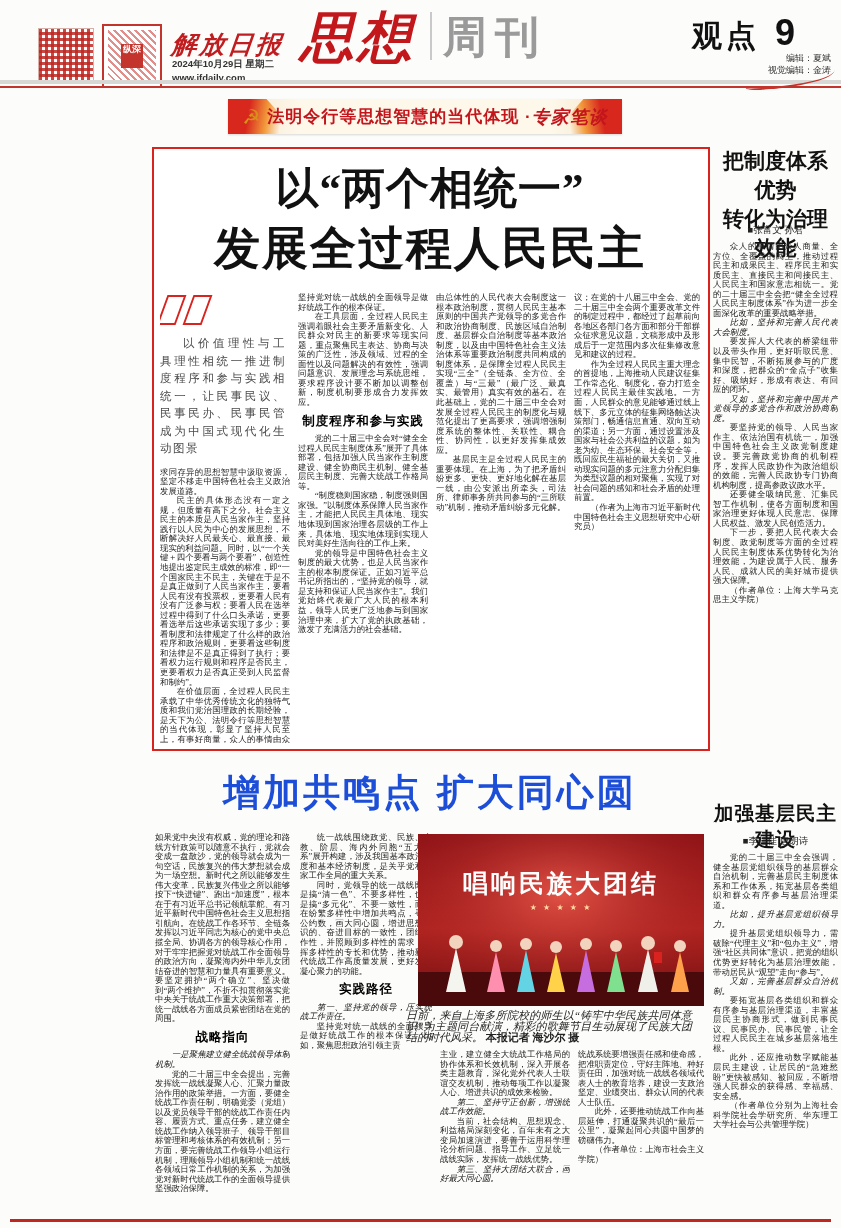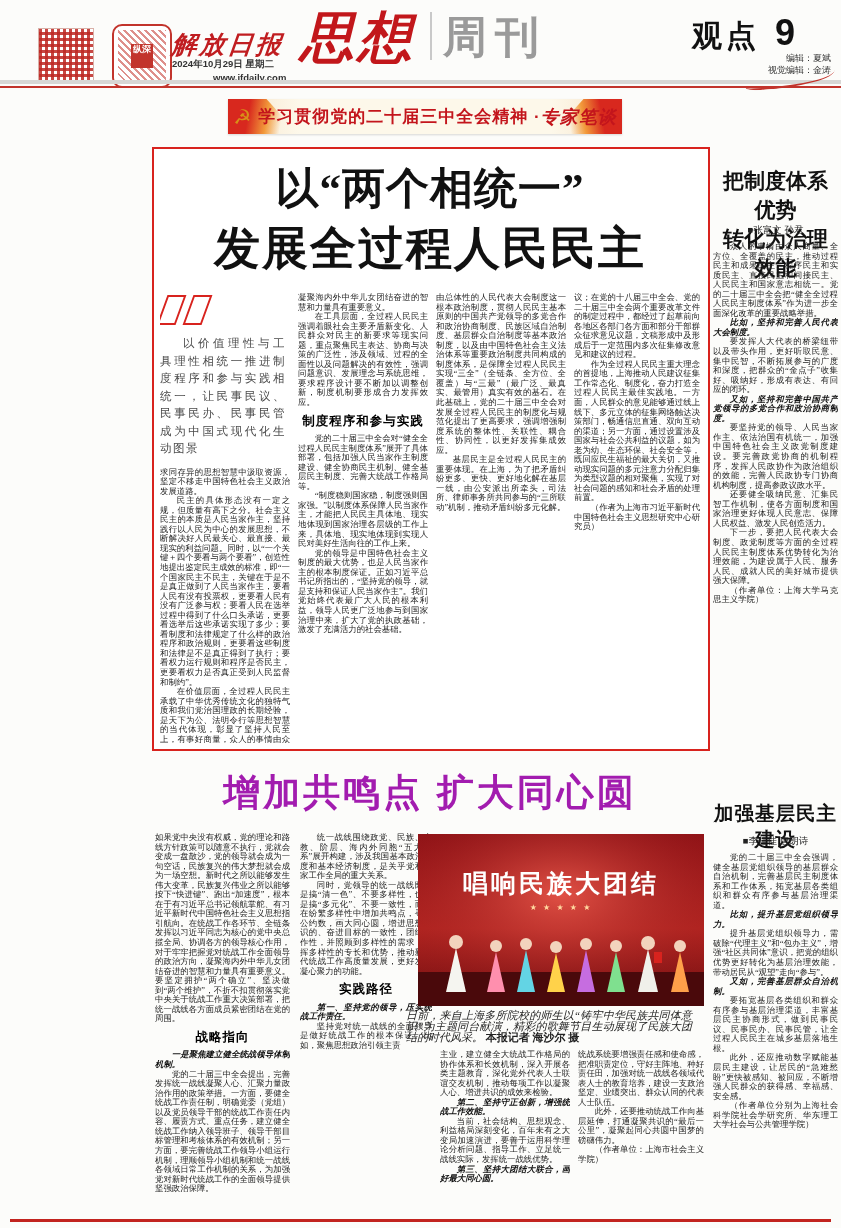--- a/index.html
+++ b/index.html
@@ -44,55 +44,55 @@
   .banner-script{font-style:italic;font-family:"Liberation Serif",serif;font-size:18px;}
   
   .redbox{position:absolute;left:152px;top:147px;width:554px;height:600px;border:2px solid #d8231e;background:#fff;}
   .main-hl{position:absolute;left:160px;top:160px;width:540px;text-align:center;
       font-weight:bold;color:#111;font-family:"Liberation Serif",serif;}
   .main-hl .l1{font-size:43px;line-height:58px;letter-spacing:1px;}
   .main-hl .l2{font-size:46px;line-height:62px;letter-spacing:2px;}
   .colm{position:absolute;overflow:hidden;font-size:8.4px;line-height:9.55px;text-align:justify;color:#222;}
   .colm p{margin:0;text-indent:2em;}
   .colm p.noind{text-indent:0;}
-  .colm p.kai{font-style:italic;font-weight:bold;color:#111;}
+  .colm p.kai{font-style:italic;font-weight:normal;color:#111;}
   .subhead{font-family:"Liberation Sans",sans-serif;font-weight:bold;font-size:12.5px;
       text-align:center;text-indent:0;margin:9px 0 8px 0;color:#000;letter-spacing:1px;}
   .credit{text-indent:2em;color:#222;}
   .qmarks{display:flex;gap:7px;margin:2px 0 10px 2px;}
   .qmark{width:15px;height:26px;border:2.5px solid #d8231e;transform:skewX(-20deg);background:#fff;}
   .pullquote{font-family:"Liberation Sans",sans-serif;font-size:11.5px;line-height:17.5px;
       color:#4a4a4a;text-align:justify;letter-spacing:1.5px;text-indent:2em;margin:0 4px 10px 0;}
   
   .rtitle{position:absolute;text-align:center;font-family:"Liberation Sans",sans-serif;
       font-weight:bold;color:#111;}
   .byline{position:absolute;text-align:center;font-size:9.5px;color:#222;font-family:"Liberation Sans",sans-serif;}
   
   .bot-hl{position:absolute;left:155px;top:768px;width:550px;text-align:center;
-      font-family:"Liberation Sans",sans-serif;font-weight:bold;font-size:37px;letter-spacing:3px;color:#a21caf;}
+      font-family:"Liberation Sans",sans-serif;font-weight:bold;font-size:37px;letter-spacing:3px;color:#1d4ed8;}
   .photo{position:absolute;left:418px;top:834px;width:286px;height:172px;overflow:hidden;background:#f97316;}
   .caption{position:absolute;left:406px;top:1010px;width:286px;font-size:11px;line-height:11px;
       font-style:italic;color:#222;text-align:justify;}
   .caption b{font-style:normal;}
   .bottom-rule{position:absolute;left:10px;top:1219px;width:821px;height:2.5px;background:#c2241f;}
 </style>
 </head>
 <body>
 
 <div class="page">
 
   <div>
     <div class="qr" style="left:38px;top:28px;width:54px;height:54px;"></div>
-    <div class="qr2" style="left:112px;top:24px;width:56px;height:60px;border-radius:10px;">
+    <div class="qr2" style="left:102px;top:24px;width:56px;height:60px;">
       <div class="inner"></div>
       <div class="seal">纵深</div>
     </div>
     <div class="abs paper-logo" style="left:172px;top:28px;">解放日报</div>
     <div class="abs hdr-date" style="left:172px;top:58px;">2024年10月29日 星期二</div>
-    <div class="abs hdr-url" style="left:172px;top:72px;margin-left:41px;">www.jfdaily.com</div>
+    <div class="abs hdr-url" style="left:172px;top:72px;">www.jfdaily.com</div>
 
     <div class="abs mast-si" style="left:300px;top:2px;">思想</div>
     <div class="abs mast-bar" style="left:430px;top:12px;"></div>
     <div class="abs mast-zk" style="left:443px;top:8px;">周刊</div>
 
     <div class="abs sec" style="left:692px;top:16px;">观点</div>
     <div class="abs secnum" style="left:775px;top:12px;">9</div>
     <div class="abs editors" style="right:10px;top:52px;">
       <div>编辑：夏斌</div>
       <div>视觉编辑：金涛</div>
@@ -100,21 +100,21 @@
     <div class="rule-gray" style="top:80px;"></div>
     <div class="rule-red" style="top:86px;"></div>
     <div class="swoosh" style="left:745px;top:70px;"></div>
   </div>
 
   <div class="banner">
     <div class="wave l"></div>
     <div class="wave r"></div>
     <div class="banner-txt">
       <span class="banner-emblem">☭</span>
-      <span>学习贯彻党的二十届三中全会精神 · </span>
+      <span>法明令行等思想智慧的当代体现 · </span>
       <span class="banner-script">专家笔谈</span>
     </div>
   </div>
 
   <div class="redbox"></div>
   <div class="main-hl">
     <div class="l1">以“两个相统一”</div>
     <div class="l2">发展全过程人民民主</div>
   </div>
 
@@ -123,40 +123,40 @@
       <div class="qmark"></div>
       <div class="qmark"></div>
     </div>
     <div class="pullquote">以价值理性与工具理性相统一推进制度程序和参与实践相统一，让民事民议、民事民办、民事民管成为中国式现代化生动图景</div>
     <p class="noind">求同存异的思想智慧中汲取资源，坚定不移走中国特色社会主义政治发展道路。</p>
     <p>民主的具体形态没有一定之规，但质量有高下之分。社会主义民主的本质是人民当家作主，坚持践行以人民为中心的发展思想，不断解决好人民最关心、最直接、最现实的利益问题。同时，以“一个关键＋四个要看与两个要看”，创造性地提出鉴定民主成效的标准，即“一个国家民主不民主，关键在于是不是真正做到了人民当家作主，要看人民有没有投票权，更要看人民有没有广泛参与权；要看人民在选举过程中得到了什么口头承诺，更要看选举后这些承诺实现了多少；要看制度和法律规定了什么样的政治程序和政治规则，更要看这些制度和法律是不是真正得到了执行；要看权力运行规则和程序是否民主，更要看权力是否真正受到人民监督和制约”。</p>
     <p>在价值层面，全过程人民民主承载了中华优秀传统文化的独特气质和我们党治国理政的长期经验，是天下为公、法明令行等思想智慧的当代体现，彰显了坚持人民至上，有事好商量，众人的事情由众人商量，尽可</p>
   </div>
 
   <div class="colm" style="left:298px;top:293px;width:130px;height:450px;">
-    <p class="noind">凝聚海内外中华儿女团结奋进的智慧和力量具有重要意义。</p>
+    <p class="noind">坚持党对统一战线的全面领导是做好统战工作的根本保证。</p>
     <p>在工具层面，全过程人民民主强调着眼社会主要矛盾新变化、人民群众对民主的新要求等现实问题，重点聚焦民主表达、协商与决策的广泛性，涉及领域、过程的全面性以及问题解决的有效性，强调问题意识、发展理念与系统思维，要求程序设计要不断加以调整创新，制度机制要形成合力发挥效应。</p>
     <div class="subhead">制度程序和参与实践</div>
     <p>党的二十届三中全会对“健全全过程人民民主制度体系”展开了具体部署，包括加强人民当家作主制度建设、健全协商民主机制、健全基层民主制度、完善大统战工作格局等。</p>
     <p>“制度稳则国家稳，制度强则国家强。”以制度体系保障人民当家作主，才能把人民民主具体地、现实地体现到国家治理各层级的工作上来，具体地、现实地体现到实现人民对美好生活向往的工作上来。</p>
     <p>党的领导是中国特色社会主义制度的最大优势，也是人民当家作主的根本制度保证。正如习近平总书记所指出的，“坚持党的领导，就是支持和保证人民当家作主”。我们党始终代表最广大人民的根本利益，领导人民更广泛地参与到国家治理中来，扩大了党的执政基础，激发了充满活力的社会基础。</p>
   </div>
 
   <div class="colm" style="left:574px;top:293px;width:126px;height:450px;">
     <p class="noind">议；在党的十八届三中全会、党的二十届三中全会两个重要改革文件的制定过程中，都经过了起草前向各地区各部门各方面和部分干部群众征求意见议题，文稿形成中及形成后于一定范围内多次征集修改意见和建议的过程。</p>
     <p>作为全过程人民民主重大理念的首提地，上海推动人民建议征集工作常态化、制度化，奋力打造全过程人民民主最佳实践地。一方面，人民群众的意见能够通过线上线下、多元立体的征集网络触达决策部门，畅通信息直通、双向互动的渠道；另一方面，通过设置涉及国家与社会公共利益的议题，如为老为幼、生态环保、社会安全等，既回应民生福祉的最大关切，又推动现实问题的多元注意力分配归集为类型议题的相对聚焦，实现了对社会问题的感知和社会矛盾的处理前置。</p>
     <p class="credit">（作者为上海市习近平新时代中国特色社会主义思想研究中心研究员）</p>
   </div>
 
   <div class="colm" style="left:436px;top:293px;width:130px;height:450px;">
     <p class="noind">由总体性的人民代表大会制度这一根本政治制度，贯彻人民民主基本原则的中国共产党领导的多党合作和政治协商制度、民族区域自治制度、基层群众自治制度等基本政治制度，以及由中国特色社会主义法治体系等重要政治制度共同构成的制度体系，是保障全过程人民民主实现“三全”（全链条、全方位、全覆盖）与“三最”（最广泛、最真实、最管用）真实有效的基石。在此基础上，党的二十届三中全会对发展全过程人民民主的制度化与规范化提出了更高要求，强调增强制度系统的整体性、关联性、耦合性、协同性，以更好发挥集成效应。</p>
     <p>基层民主是全过程人民民主的重要体现。在上海，为了把矛盾纠纷更多、更快、更好地化解在基层一线，由公安派出所牵头，司法所、律师事务所共同参与的“三所联动”机制，推动矛盾纠纷多元化解。</p>
   </div>
 
-  <div class="rtitle" style="left:713px;top:166px;width:125px;font-size:21px;line-height:29px;">
+  <div class="rtitle" style="left:713px;top:146px;width:125px;font-size:21px;line-height:29px;">
     <div>把制度体系优势</div>
     <div>转化为治理效能</div>
   </div>
   <div class="byline" style="left:713px;top:224px;width:125px;">■张富文 孙君</div>
   <div class="colm" style="left:713px;top:242px;width:125px;height:460px;">
     <p>众人的事情由众人商量、全方位、全覆盖的民主，推动过程民主和成果民主、程序民主和实质民主、直接民主和间接民主、人民民主和国家意志相统一。党的二十届三中全会把“健全全过程人民民主制度体系”作为进一步全面深化改革的重要战略举措。</p>
     <p class="kai">比如，坚持和完善人民代表大会制度。</p>
     <p>要发挥人大代表的桥梁纽带以及带头作用，更好听取民意、集中民智，不断拓展参与的广度和深度，把群众的“金点子”收集好、吸纳好，形成有表达、有回应的闭环。</p>
     <p class="kai">又如，坚持和完善中国共产党领导的多党合作和政治协商制度。</p>
     <p>要坚持党的领导、人民当家作主、依法治国有机统一，加强中国特色社会主义政党制度建设。要完善政党协商的机制程序，发挥人民政协作为政治组织的效能，完善人民政协专门协商机构制度，提高参政议政水平。</p>

